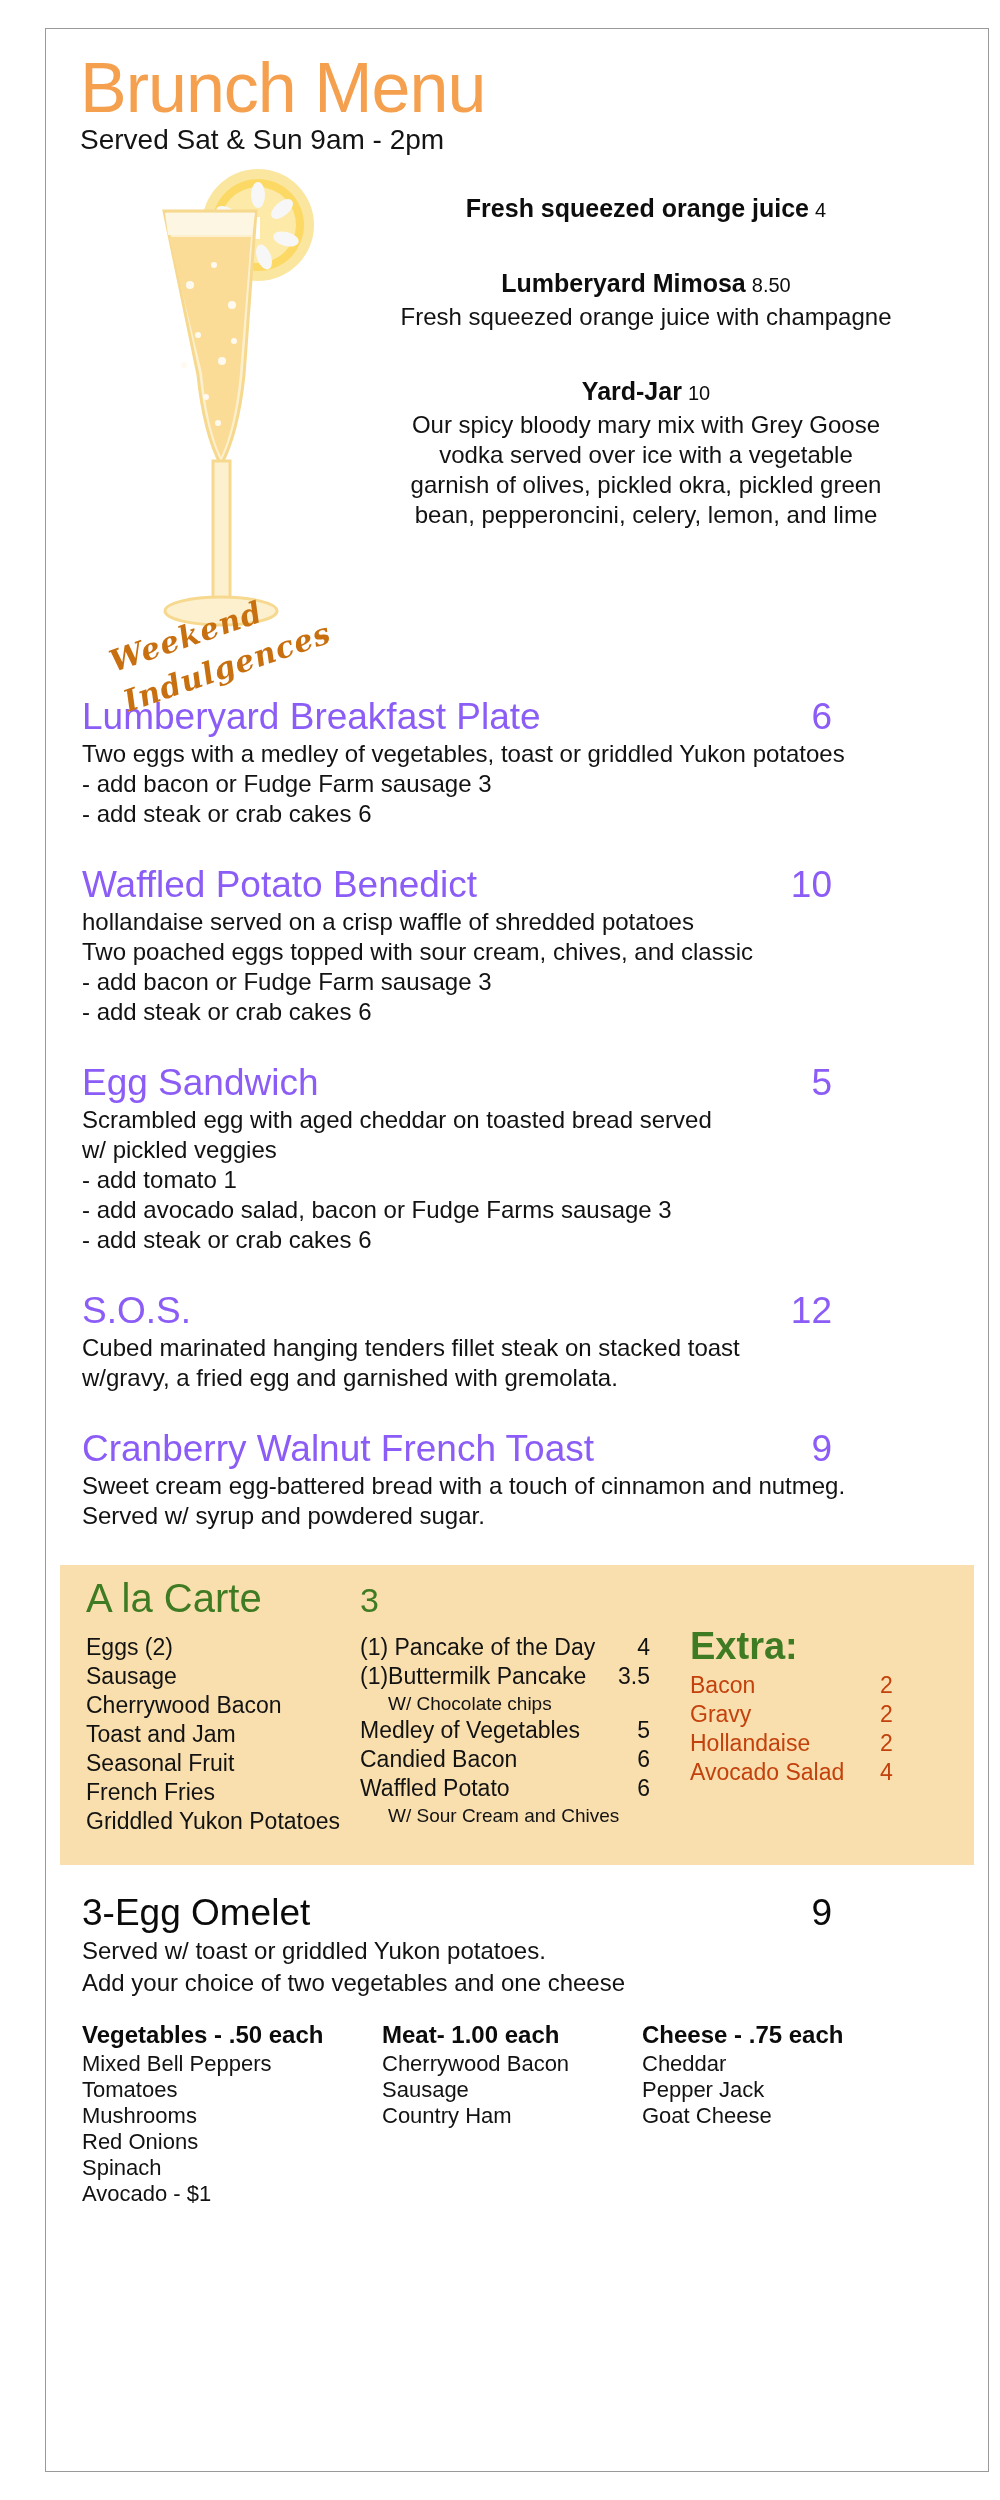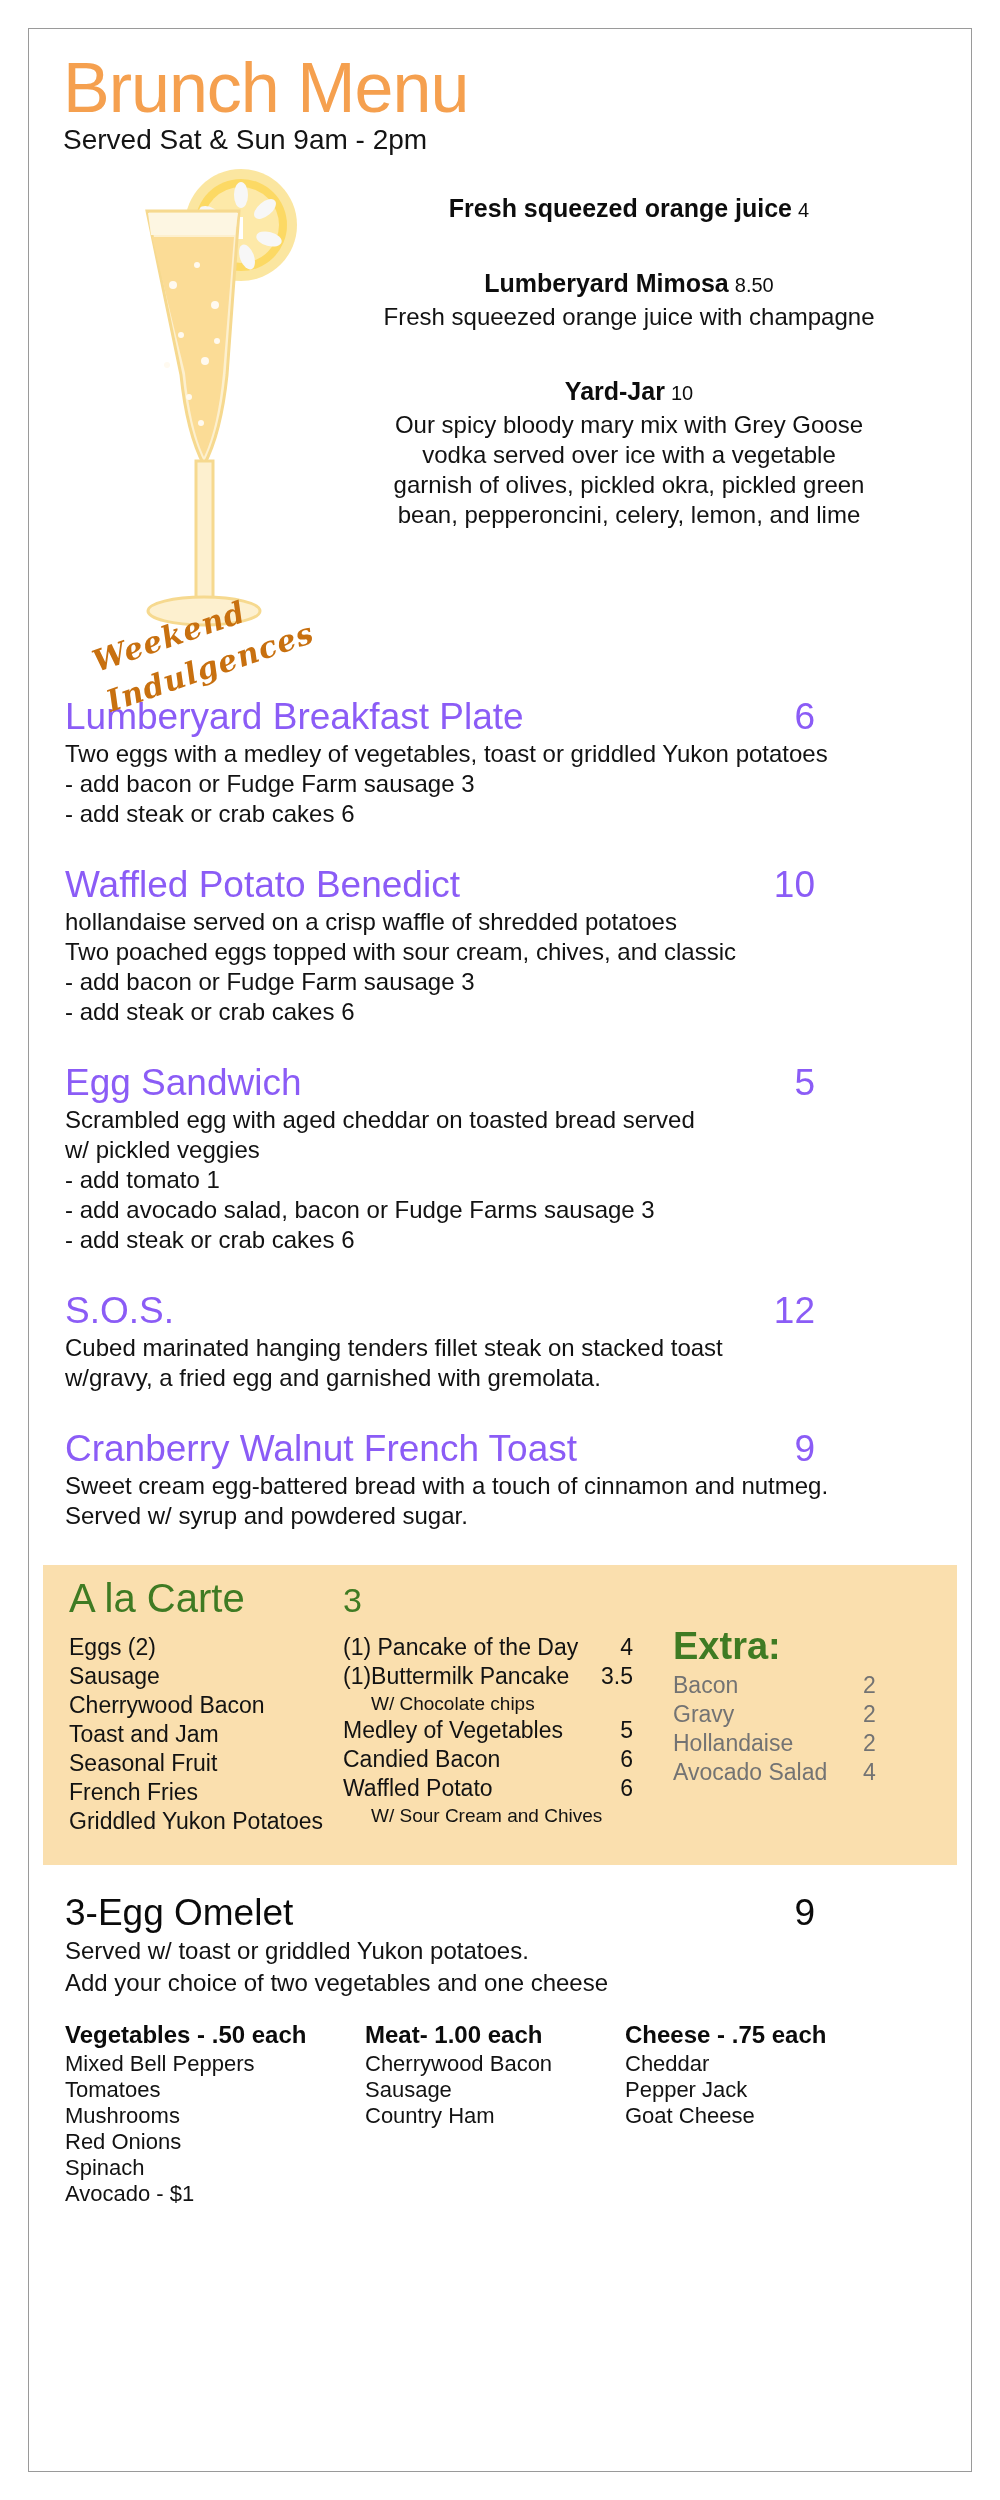--- a/index.html
+++ b/index.html
@@ -7,21 +7,21 @@
   body {
     width: 1000px;
     height: 2500px;
     background: #ffffff;
     font-family: "Liberation Sans", sans-serif;
     overflow: hidden;
   }
 
   .menu-page {
     position: absolute;
-    left: 28px;
+    left: 45px;
     top: 28px;
     width: 944px;
     height: 2444px;
     background: #ffffff;
     border: 1px solid #9a9a9a;
     overflow: hidden;
   }
 
   
   .header { padding: 22px 0 0 34px; }
@@ -192,21 +192,21 @@
     font-size: 38px;
     line-height: 46px;
     color: #3f7b23;
     margin-bottom: 2px;
     font-weight: bold;
   }
   .extra-row {
     display: flex;
     font-size: 23px;
     line-height: 29px;
-    color: #737373;
+    color: #c2410c;
   }
   .extra-row .ex-name { flex: 0 0 190px; }
   .extra-row .ex-price { flex: 0 0 auto; }
 
   
   .omelet { padding: 26px 36px 0 36px; }
   .omelet-head {
     display: flex;
     align-items: baseline;
     font-size: 37px;

